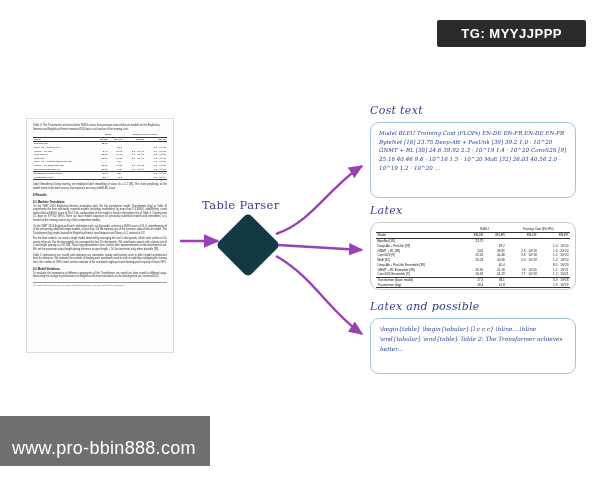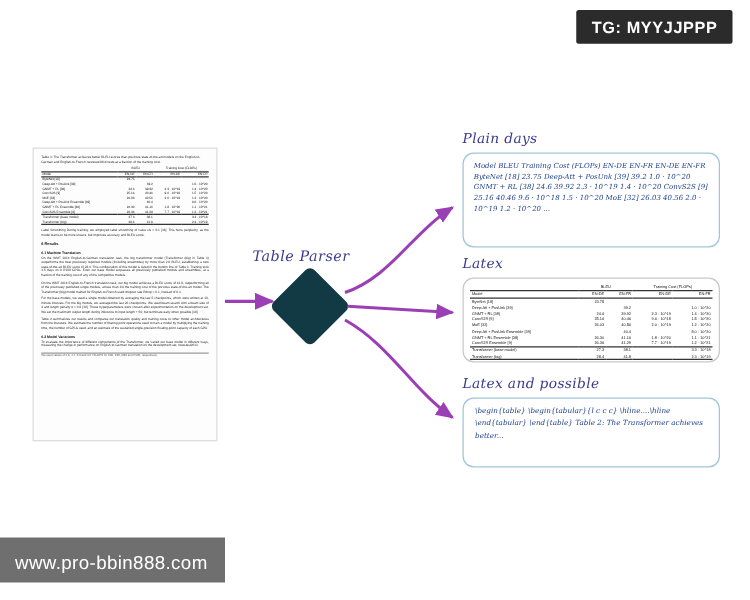--- a/index.html
+++ b/index.html
@@ -11,38 +11,38 @@
     height: 480px;
     background: #ffffff;
     font-family: "Liberation Sans", sans-serif;
     overflow: hidden;
     position: relative;
   }
 
   
   #tg-badge {
     position: absolute;
-    top: 8px;
+    top: 20px;
     right: 14px;
     background: #2b2b2b;
     color: #ffffff;
     font-size: 13px;
     font-weight: bold;
     letter-spacing: 0.5px;
-    padding: 6px 12px;
+    padding: 6px 24px;
     border-radius: 2px;
   }
   #site-watermark {
     position: absolute;
     left: 0;
     bottom: 14px;
     background: #6f6f6f;
     color: #ffffff;
-    font-size: 15px;
-    padding: 12px 14px 7px 12px;
+    font-size: 18px;
+    padding: 22px 14px 7px 12px;
     letter-spacing: 0.3px;
   }
 
   
   #paper {
     position: absolute;
     left: 26px;
     top: 118px;
     width: 148px;
     height: 235px;
@@ -101,21 +101,20 @@
     margin-top: 3px;
   }
 
   
   #parser-label {
     position: absolute;
     left: 202px;
     top: 198px;
     font-family: "DejaVu Serif", serif;
     font-size: 11.5px;
-    font-style: italic;
     color: #3a3a8f;
     letter-spacing: 0.4px;
   }
   #parser-node {
     position: absolute;
     left: 225px;
     top: 222px;
     width: 46px;
     height: 46px;
     background: #123a45;
@@ -329,21 +328,21 @@
 
   <line x1="180" y1="241" x2="218" y2="241" stroke="#9b3fb5" stroke-width="2.6" marker-end="url(#ah)"></line>
 
   <path d="M276,234 C312,222 330,186 362,166" stroke="#9b3fb5" stroke-width="2.4" fill="none" marker-end="url(#ah)"></path>
 
   <line x1="278" y1="245" x2="362" y2="250" stroke="#9b3fb5" stroke-width="2.4" marker-end="url(#ah)"></line>
 
   <path d="M276,256 C312,276 330,312 362,334" stroke="#9b3fb5" stroke-width="2.4" fill="none" marker-end="url(#ah)"></path>
 </svg>
 
-<div class="card-title tt-plain">Plain days</div>
+<div class="card-title tt-plain">Cost text</div>
 <div class="card" id="card-plain">
   <div id="plain-text">Model BLEU Training Cost (FLOPs) EN-DE EN-FR EN-DE EN-FR ByteNet [18] 23.75 Deep-Att + PosUnk [39] 39.2 1.0 · 10^20 GNMT + RL [38] 24.6 39.92 2.3 · 10^19 1.4 · 10^20 ConvS2S [9] 25.16 40.46 9.6 · 10^18 1.5 · 10^20 MoE [32] 26.03 40.56 2.0 · 10^19 1.2 · 10^20 ...</div>
 </div>
 
 <div class="card-title tt-image">Latex</div>
 <div class="card" id="card-image">
   <table class="i-tbl">
     <tbody id="image-tbody">
         <tr>
           <th class="l"></th>

